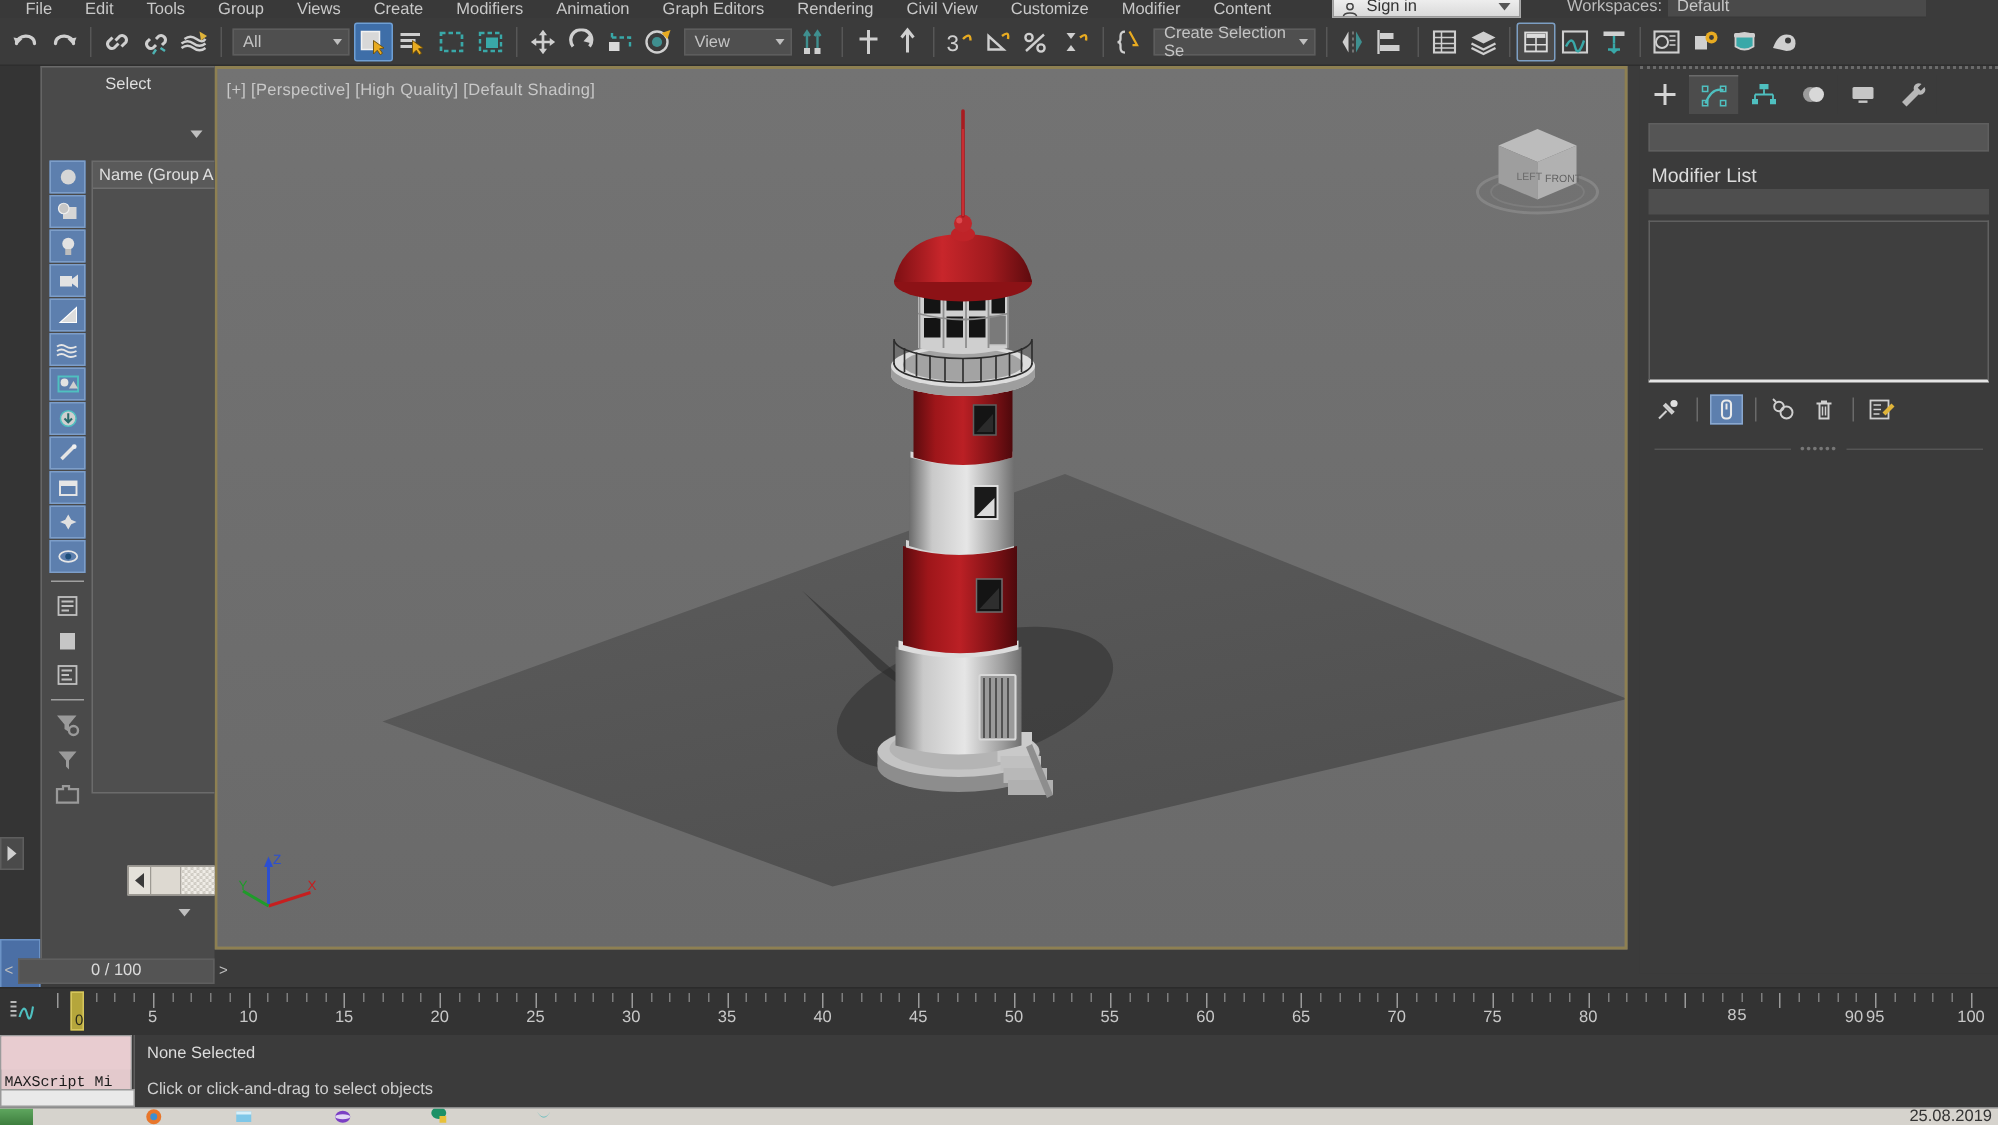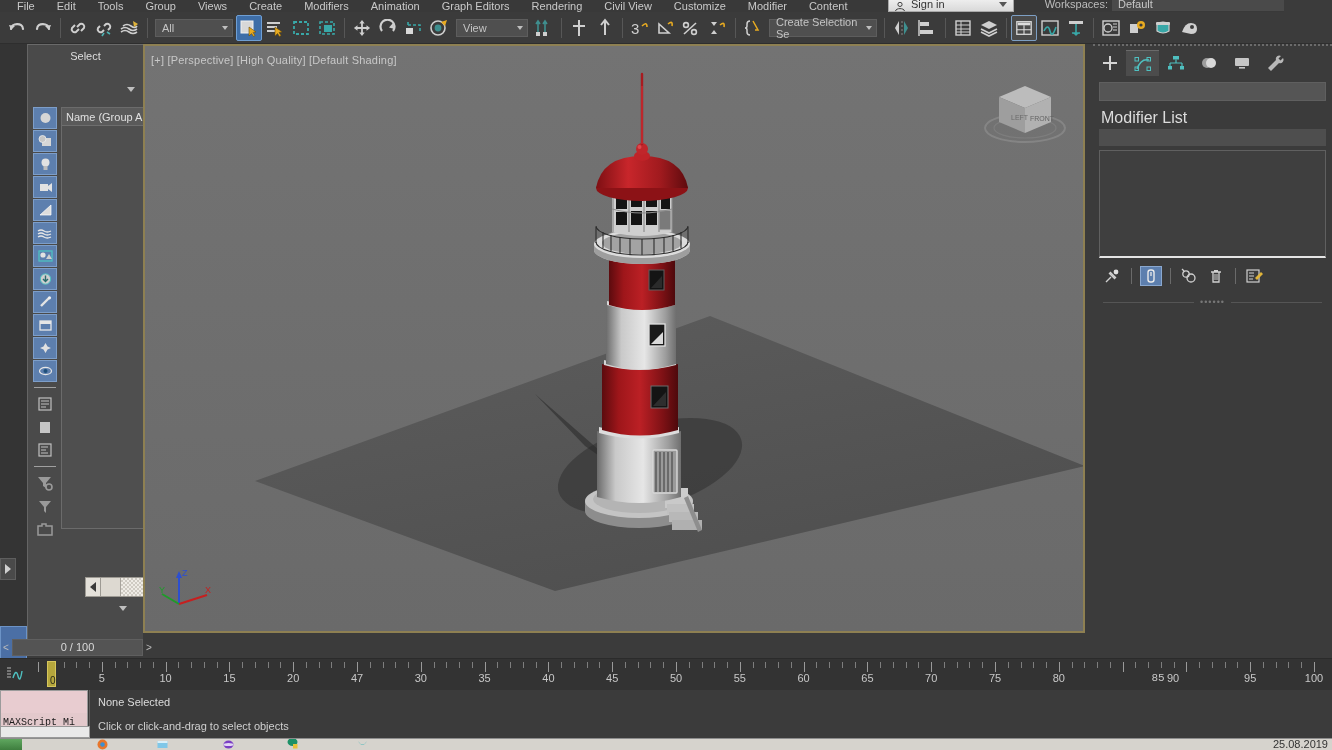--- a/index.html
+++ b/index.html
@@ -146,21 +146,21 @@
   }
   .cp-tabs { display: flex; height: 26px; margin-top: 4px; }
   .cp-tab {
     width: 33px; height: 26px; display: flex; align-items: center; justify-content: center;
     background: #3b3b3b;
   }
   .cp-tab.sel { background: #4c4c4c; border-top: 1px solid #6a6a6a; }
   .cp-namefield {
     margin: 6px 6px 0 6px; height: 19px; background: #555; border: 1px solid #5f5f5f;
   }
-  .cp-modlabel { margin: 8px 0 0 8px; font-size: 16px; color: #dcdcdc; }
+  .cp-modlabel { margin: 8px 0 0 8px; font-size: 13px; color: #dcdcdc; }
   .cp-modbar { margin: 2px 6px 0 6px; height: 17px; background: #4e4e4e; }
   .cp-modstack {
     margin: 4px 6px 0 6px; height: 108px; background: #3f3f3f;
     border: 1px solid #606060; border-bottom: 2px solid #e4e4e4;
   }
   .cp-tools { display: flex; align-items: center; margin: 8px 0 0 8px; gap: 4px; }
   .cp-tool { width: 22px; height: 20px; display:flex;align-items:center;justify-content:center; }
   .cp-tool.on { background: #5d7fae; border: 1px solid #8aa8cf; }
   .cp-vsep { width: 1px; height: 16px; background: #6a6a6a; margin: 0 4px; }
   .cp-grip { margin: 12px 10px 0 10px; height: 8px; display:flex;align-items:center; }
@@ -925,21 +925,21 @@
         <div class="tick min" style="left: 216.92px;"></div>
         <div class="tick min" style="left: 229.68px;"></div>
         <div class="tick min" style="left: 242.44px;"></div>
         <div class="tick maj" style="left: 255.2px;"></div>
         <div class="ticklbl" style="left: 255.2px;">20</div>
         <div class="tick min" style="left: 267.96px;"></div>
         <div class="tick min" style="left: 280.72px;"></div>
         <div class="tick min" style="left: 293.48px;"></div>
         <div class="tick min" style="left: 306.24px;"></div>
         <div class="tick maj" style="left: 319px;"></div>
-        <div class="ticklbl" style="left: 319px;">47</div>
+        <div class="ticklbl" style="left: 319px;">25</div>
         <div class="tick min" style="left: 331.76px;"></div>
         <div class="tick min" style="left: 344.52px;"></div>
         <div class="tick min" style="left: 357.28px;"></div>
         <div class="tick min" style="left: 370.04px;"></div>
         <div class="tick maj" style="left: 382.8px;"></div>
         <div class="ticklbl" style="left: 382.8px;">30</div>
         <div class="tick min" style="left: 395.56px;"></div>
         <div class="tick min" style="left: 408.32px;"></div>
         <div class="tick min" style="left: 421.08px;"></div>
         <div class="tick min" style="left: 433.84px;"></div>
@@ -1003,21 +1003,21 @@
         <div class="tick min" style="left: 1046.32px;"></div>
         <div class="tick min" style="left: 1059.08px;"></div>
         <div class="tick min" style="left: 1071.84px;"></div>
         <div class="tick maj" style="left: 1084.6px;"></div>
         <div class="ticklbl" style="left: 1120px; font-family: Liberation Mono, monospace;">85</div>
         <div class="tick min" style="left: 1097.36px;"></div>
         <div class="tick min" style="left: 1110.12px;"></div>
         <div class="tick min" style="left: 1122.88px;"></div>
         <div class="tick min" style="left: 1135.64px;"></div>
         <div class="tick maj" style="left: 1148.4px;"></div>
-        <div class="ticklbl" style="left: 1135px;">90</div>
+        <div class="ticklbl" style="left: 1198px;">90</div>
         <div class="tick min" style="left: 1161.16px;"></div>
         <div class="tick min" style="left: 1173.92px;"></div>
         <div class="tick min" style="left: 1186.68px;"></div>
         <div class="tick min" style="left: 1199.44px;"></div>
         <div class="tick maj" style="left: 1212.2px;"></div>
         <div class="ticklbl" style="left: 1212.2px;">95</div>
         <div class="tick min" style="left: 1224.96px;"></div>
         <div class="tick min" style="left: 1237.72px;"></div>
         <div class="tick min" style="left: 1250.48px;"></div>
         <div class="tick min" style="left: 1263.24px;"></div>

